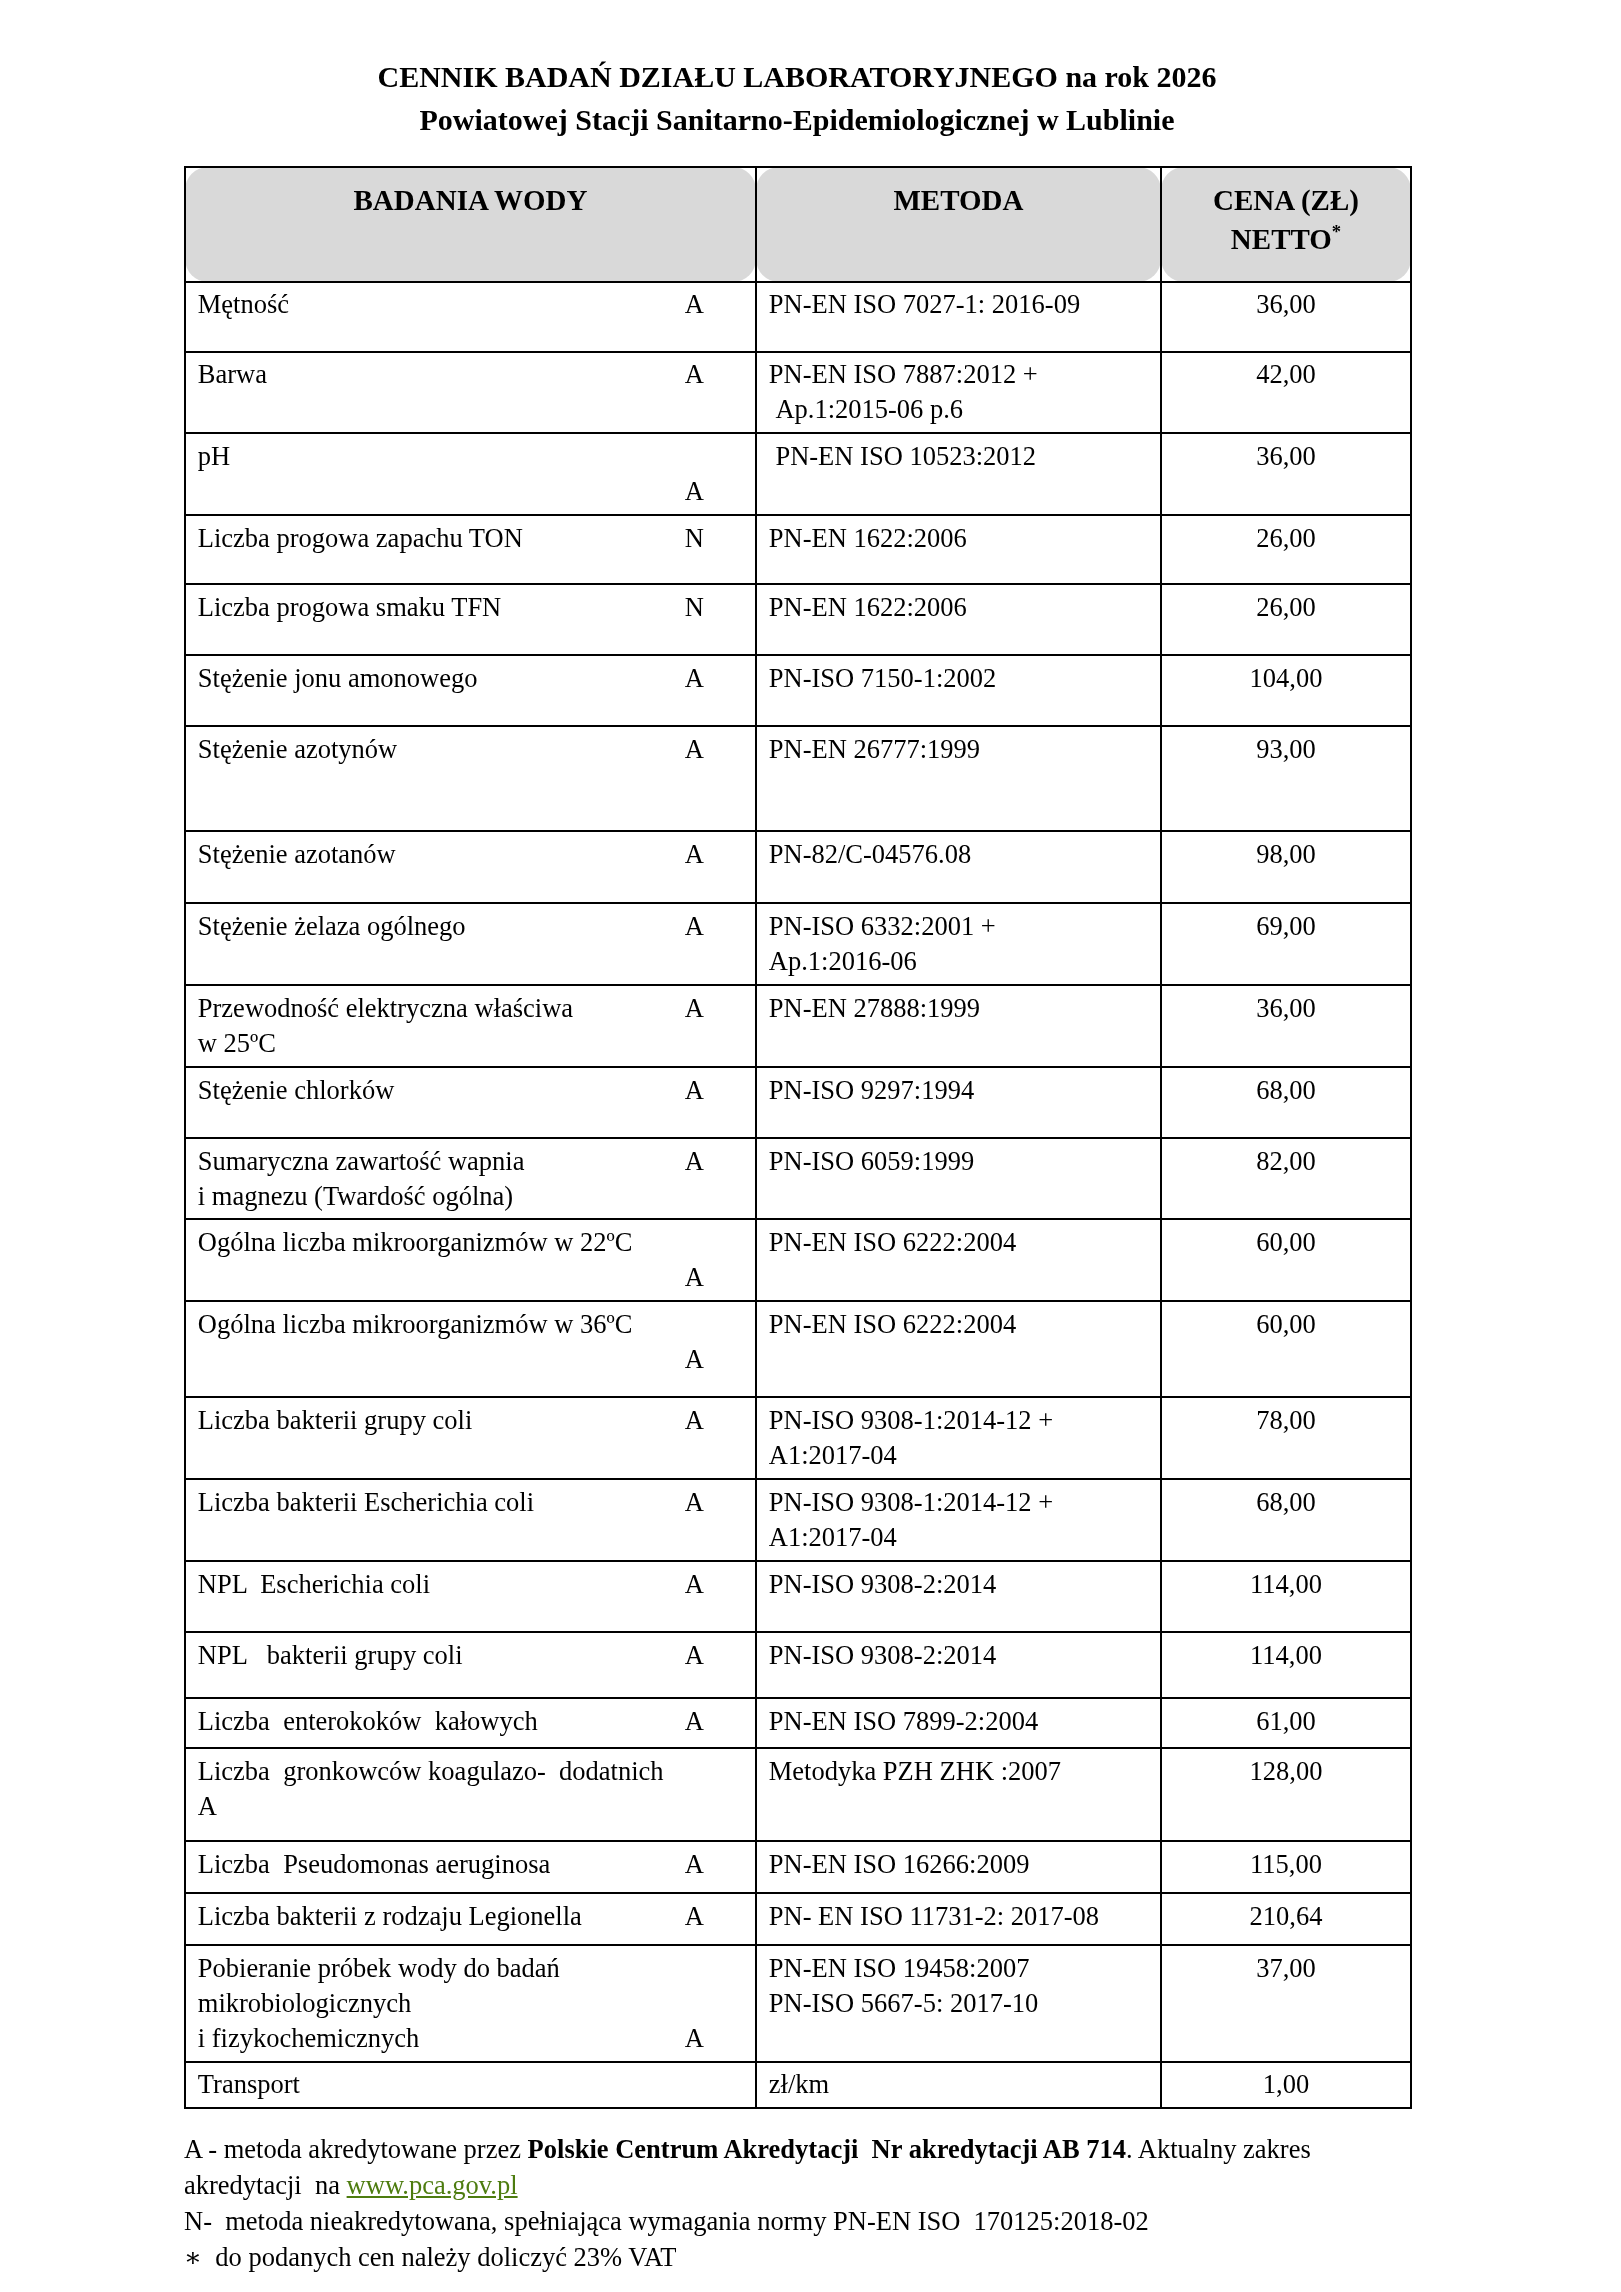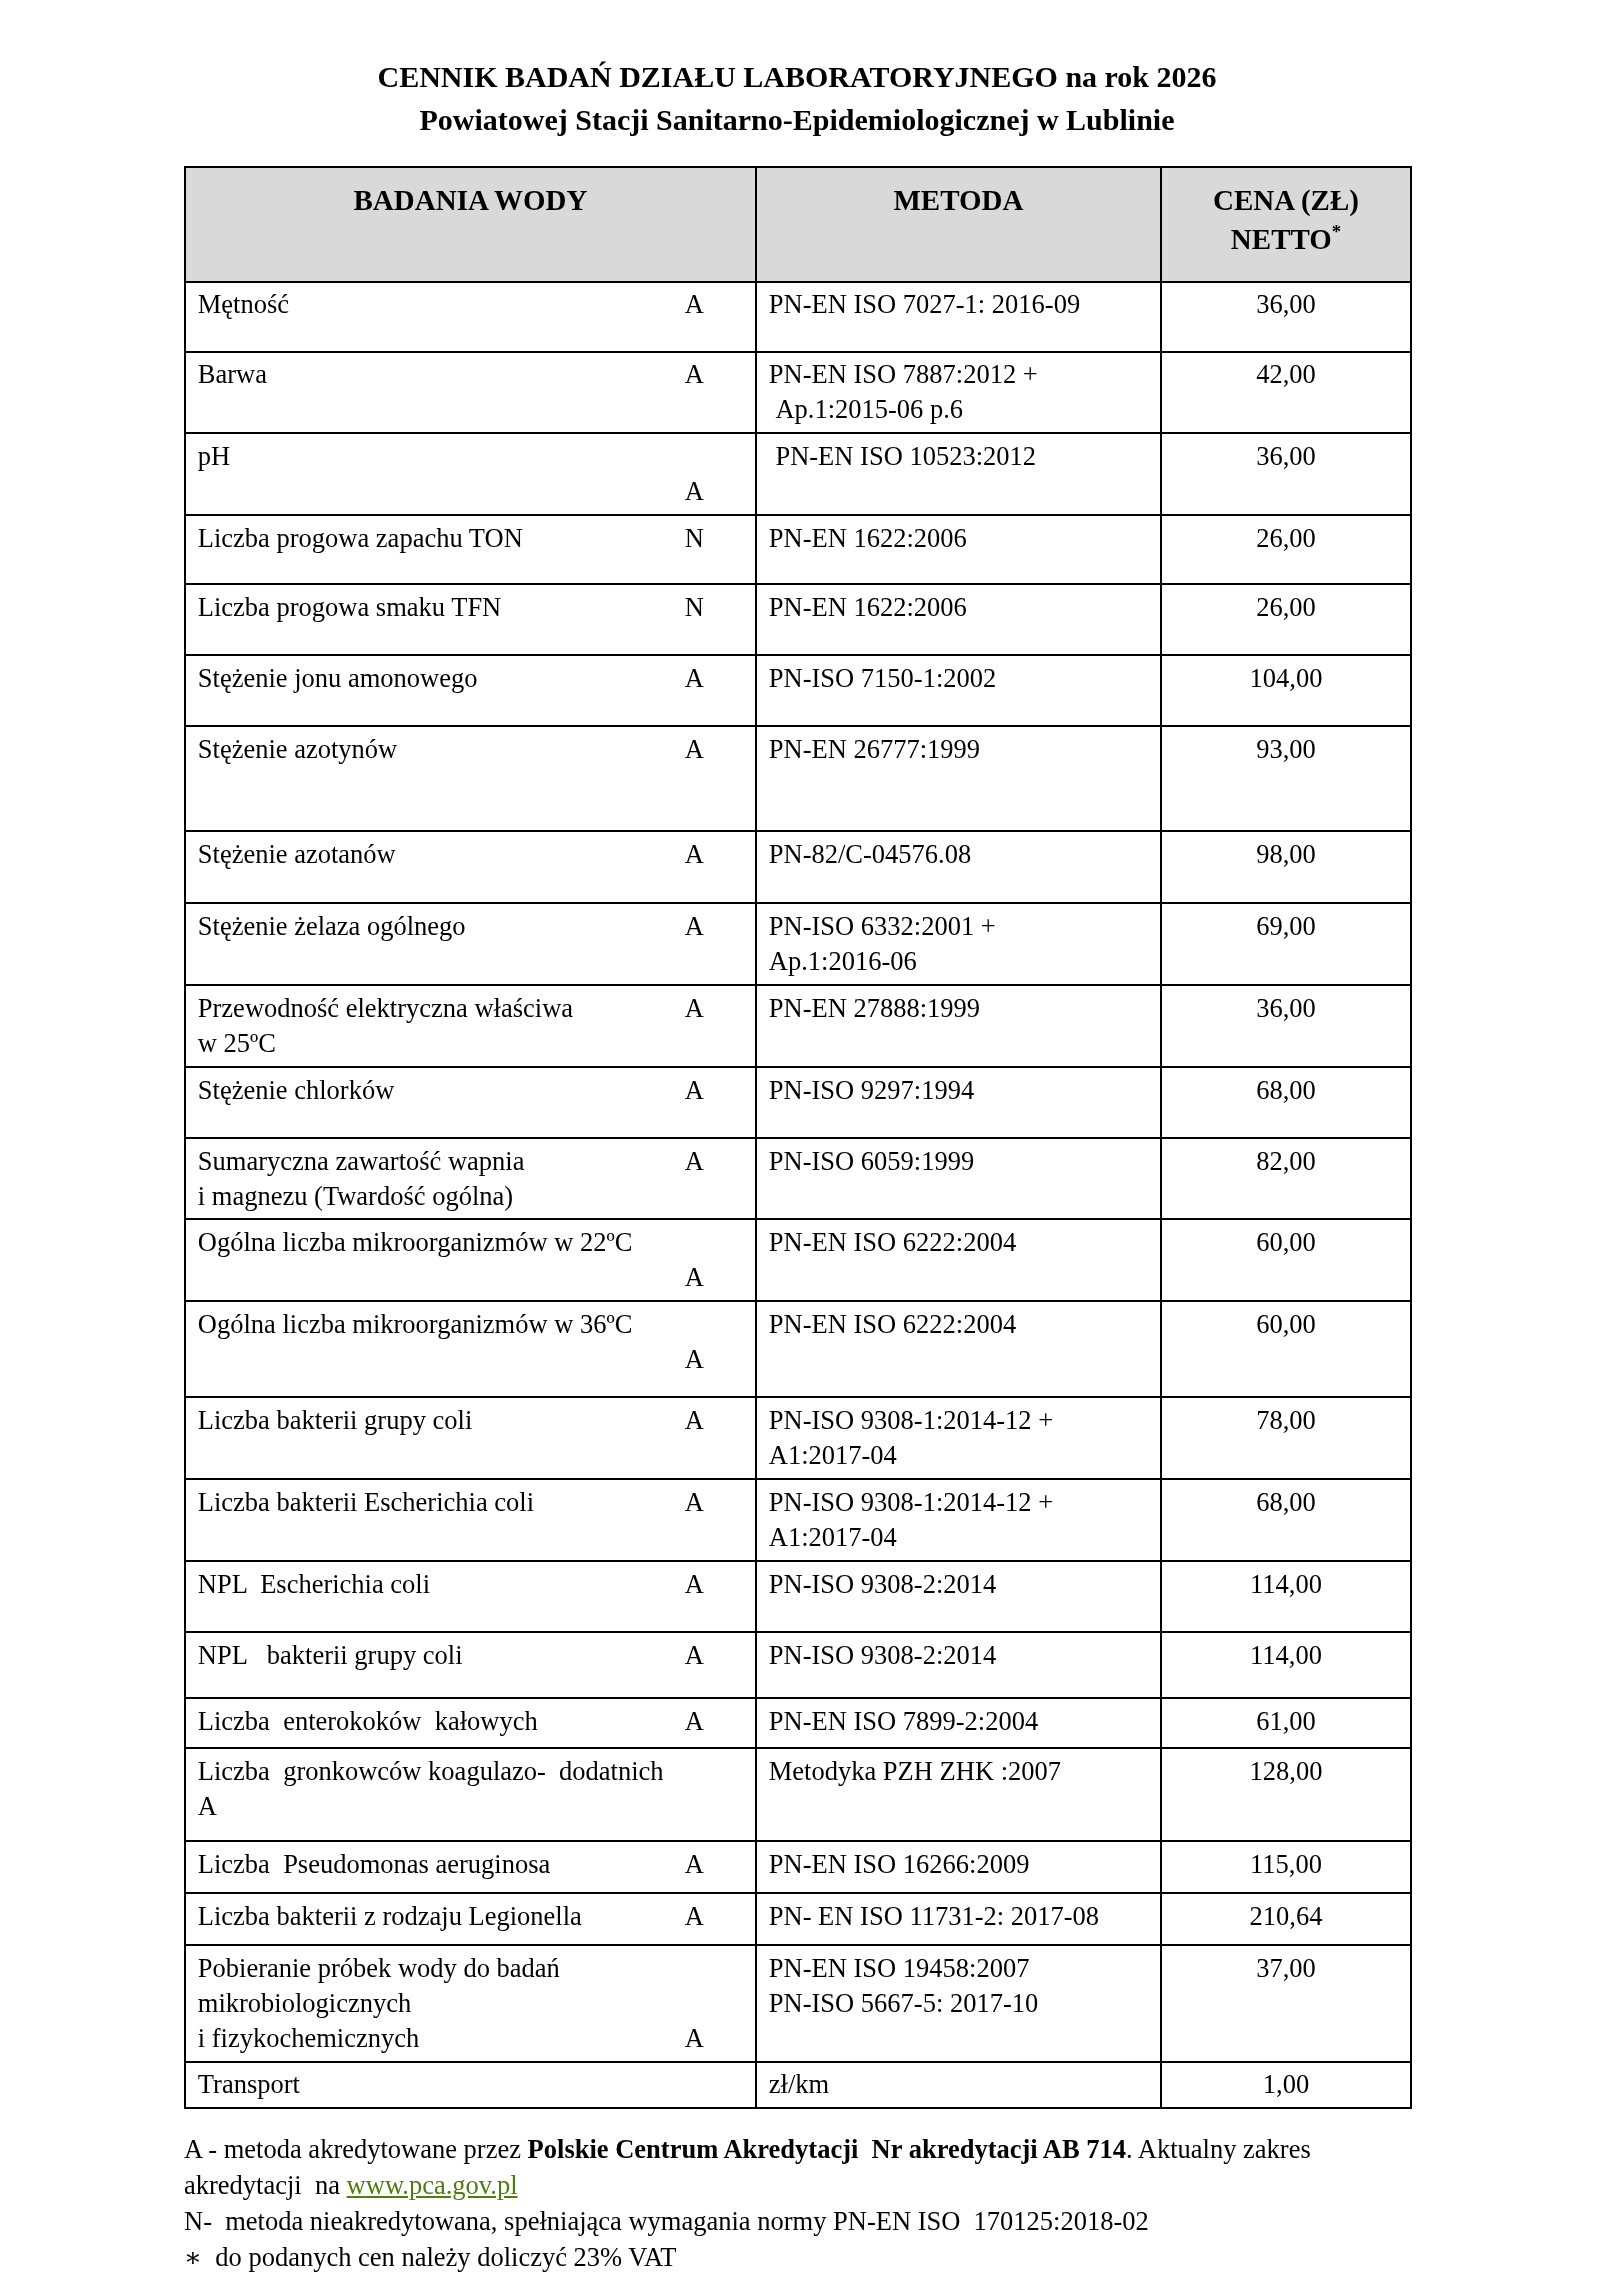--- a/index.html
+++ b/index.html
@@ -36,20 +36,21 @@
   th, td { border: 2px solid #000; vertical-align: top; }
   thead th {
     background: #d9d9d9;
     border-bottom: 2.9px solid #000;
     height: 115px;
     font-size: 29px;
     font-weight: bold;
     text-align: center;
     padding-top: 13.7px;
     line-height: 39px;
+    border-radius: 23px;
   }
   thead th sup { font-size: 18.6px; vertical-align: super; line-height: 0; }
 
   tbody td { font-size: 26.5px; line-height: 35px; }
   td.name-cell   { padding: 4.9px 7.8px 4.9px 11.8px; }
   td.method-cell { padding: 4.9px 5.9px 4.9px 11.8px; }
   td.price-cell  { padding: 4.9px 3.9px; text-align: center; }
   .line { position: relative; white-space: pre-wrap; min-height: 35px; }
   .flag { position: absolute; left: 487px; top: 0; }
 

